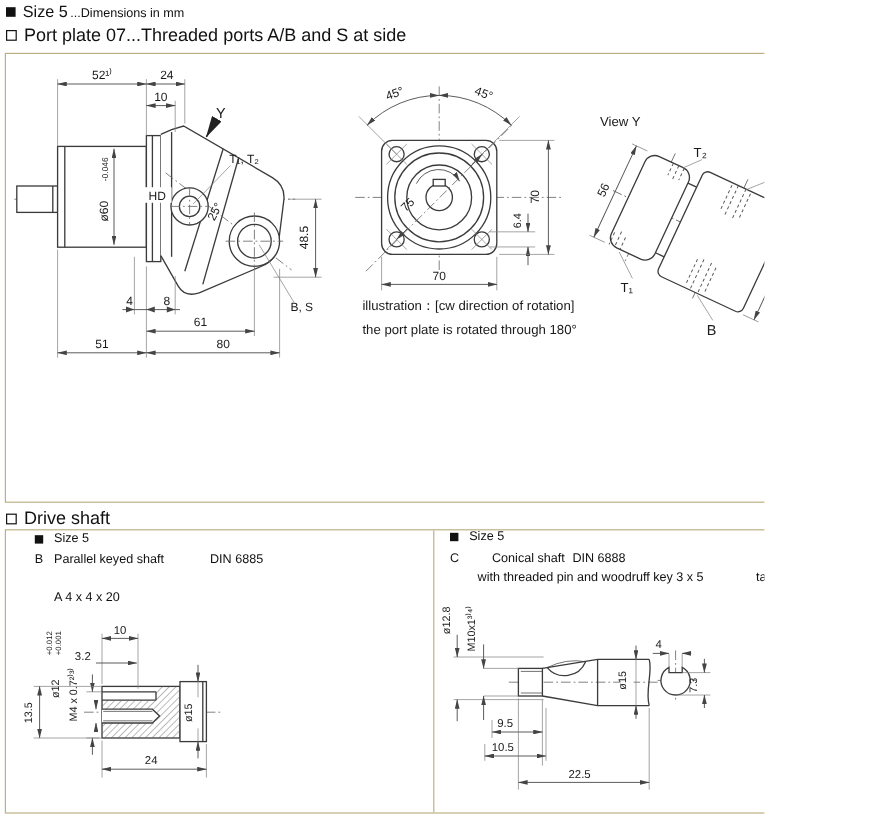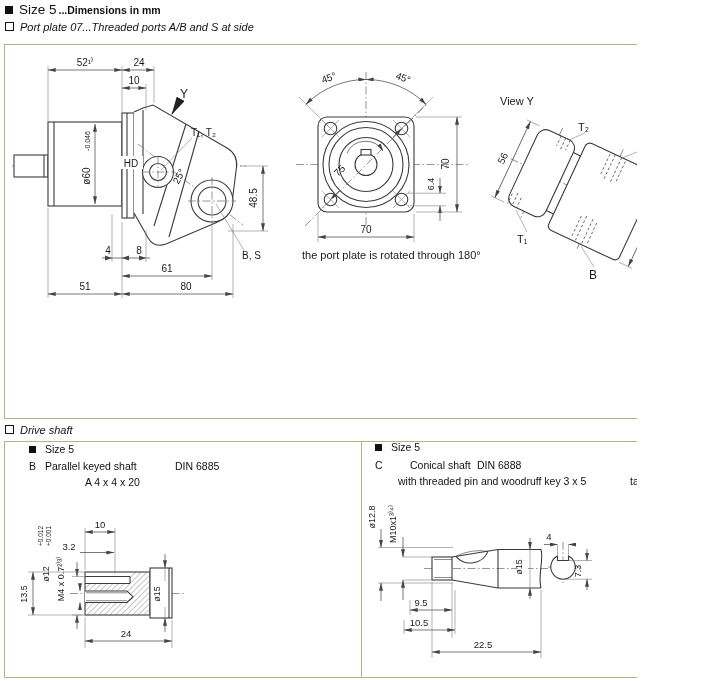--- a/index.html
+++ b/index.html
@@ -4,21 +4,21 @@
 <style>
   html,body{margin:0;padding:0;background:#fff;}
   #page{position:relative;width:637px;height:681px;background:#fff;overflow:hidden;
         font-family:"Liberation Sans",sans-serif;color:#1a1a1a;}
   .abs{position:absolute;}
   .hrow{display:flex;align-items:baseline;gap:6px;}
   .bullet-solid{width:8px;height:8px;background:#111;display:inline-block;}
   .bullet-open{width:7px;height:7px;background:#fff;border:1.6px solid #111;display:inline-block;}
   .h1-title{font-size:13.5px;color:#111;}
   .h1-sub{font-size:10.5px;color:#111;}
-  .h2-text{font-size:11px;color:#111;font-style:italic;}
+  .h2-text{font-size:15px;color:#111;}
   .boxframe{border:1px solid #bdb183;background:#fff;}
   .divider{position:absolute;top:0;bottom:0;width:1px;background:#bdb183;}
   .note{font-size:11px;line-height:20px;color:#1a1a1a;}
   .prow{font-size:10.5px;color:#111;position:absolute;white-space:nowrap;}
   svg{position:absolute;left:0;top:0;pointer-events:none;}
   svg text{font-family:"Liberation Sans",sans-serif;fill:#1a1a1a;}
   .p{stroke:#3b3b3b;stroke-width:1.1;fill:none;}
   .pf{stroke:#3b3b3b;stroke-width:1.1;fill:#fff;}
   .pt{stroke:#3b3b3b;stroke-width:.6;fill:none;}
   .d{stroke:#555;stroke-width:.8;fill:none;}
@@ -34,49 +34,50 @@
   .t12{font-size:12px;}
 </style>
 </head>
 <body>
 
 <div id="page">
 
   <div class="abs hrow" style="left:5px;top:2px;">
     <span class="bullet-solid" style="position:relative;top:0px;"></span>
     <span class="h1-title">Size 5</span>
-      <span class="h1-sub" style="margin-left:-4px;font-weight:bold;">...Dimensions in mm</span>
+      <span class="h1-sub" style="margin-left:-4px;">...Dimensions in mm</span>
   </div>
   <div class="abs hrow" style="left:5px;top:21px;">
     <span class="bullet-open"></span>
     <span class="h2-text">Port plate 07...Threaded ports A/B and S at side</span>
   </div>
 
   <div class="abs boxframe" style="left:4px;top:44px;width:711px;height:373px;"></div>
 
   <div class="abs note" style="left:302px;top:245px;width:240px;">
+    <div>illustration：[cw direction of rotation]</div>
     <div>the port plate is rotated through 180°</div>
   </div>
 
   <div class="abs hrow" style="left:5px;top:424px;">
     <span class="bullet-open"></span>
     <span class="h2-text">Drive shaft</span>
   </div>
 
   <div class="abs boxframe" style="left:4px;top:441px;width:710px;height:235px;">
     <div class="divider" style="left:356px;"></div>
   </div>
 
   <div>
     <div class="abs" style="left:29px;top:446px;width:7px;height:7px;background:#111;"></div>
     <div class="prow" style="left:45px;top:443px;">Size 5</div>
     <div class="prow" style="left:29px;top:460px;">B</div>
     <div class="prow" style="left:45px;top:460px;">Parallel keyed shaft</div>
     <div class="prow" style="left:175px;top:460px;">DIN 6885</div>
-    <div class="prow" style="left:45px;top:476px;margin-left:40px;">A 4 x 4 x 20</div>
+    <div class="prow" style="left:45px;top:492px;">A 4 x 4 x 20</div>
   </div>
 
   <div>
     <div class="abs" style="left:375px;top:444px;width:7px;height:7px;background:#111;"></div>
     <div class="prow" style="left:391px;top:441px;">Size 5</div>
     <div class="prow" style="left:375px;top:459px;">C</div>
     <div class="prow" style="left:410px;top:459px;">Conical shaft</div>
     <div class="prow" style="left:477px;top:459px;">DIN 6888</div>
     <div class="prow" style="left:398px;top:475px;">with threaded pin and woodruff key 3 x 5</div>
     <div class="prow" style="left:598px;top:475px;padding-left:32px;">tapering 1:10</div>

